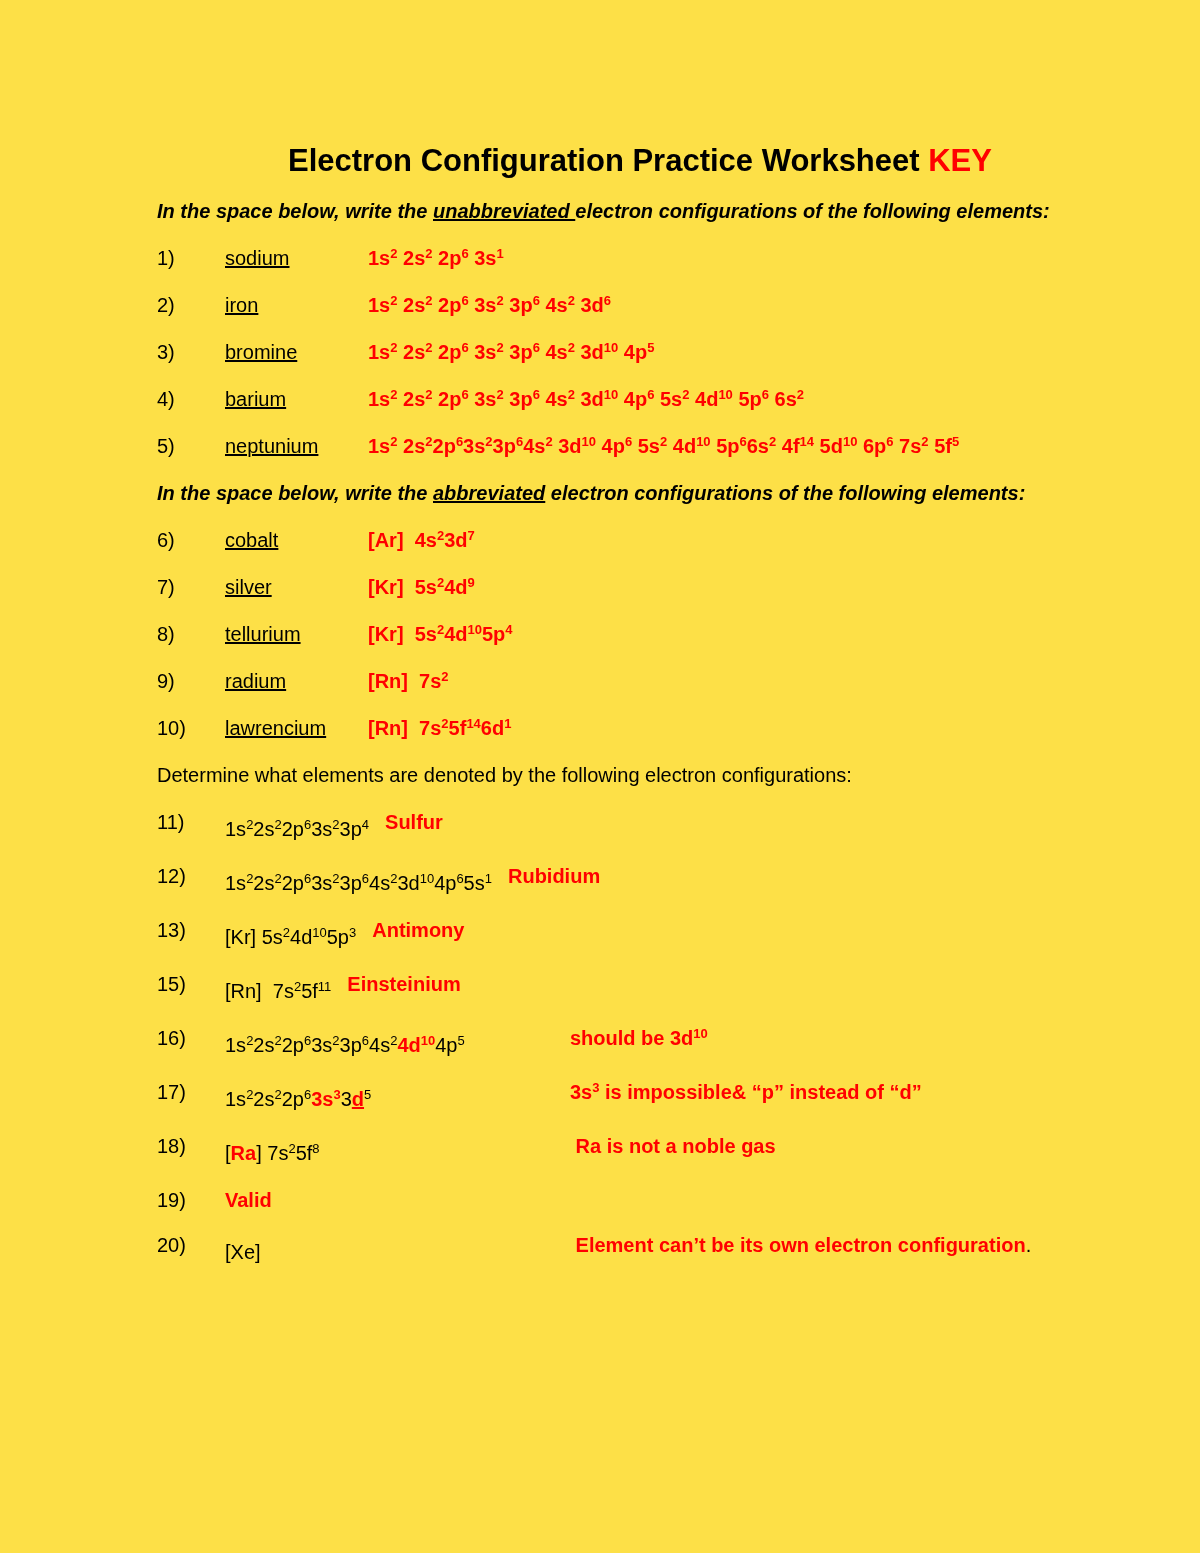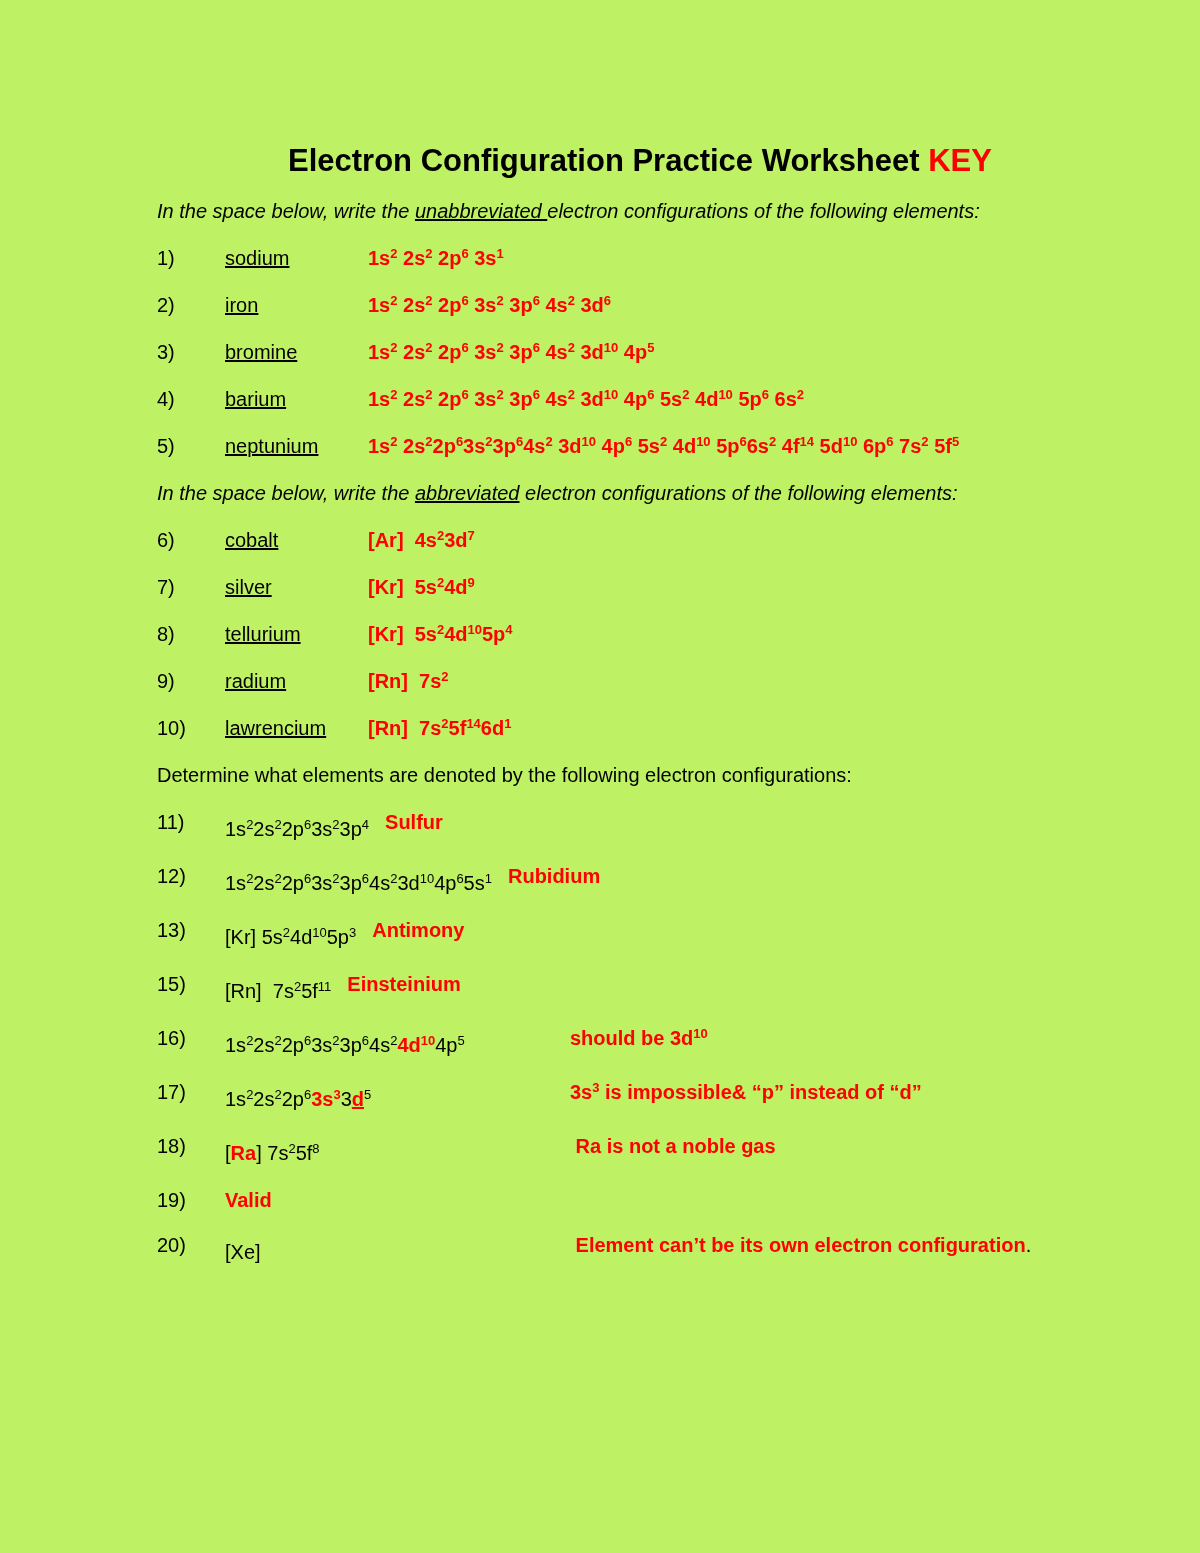--- a/index.html
+++ b/index.html
@@ -1,19 +1,19 @@
 <!DOCTYPE html>
 <html><head>
 <meta charset="utf-8">
 <style>
   html,body { margin:0; padding:0; background:#ffffff; }
   .page {
     position:relative;
     width:1200px; height:1553px;
-    background:#bef264;
+    background:#fde047;
     box-sizing:border-box;
     padding:143px 77px 8px 157px;
     font-family:"Liberation Sans","DejaVu Sans",sans-serif;
     font-size:20px;
     color:#000000;
     overflow:hidden;
   }
   .title {
     font-size:31px;
     font-weight:bold;
@@ -23,20 +23,21 @@
   }
   .red  { color:#ff0000; font-weight:bold; }
   .blk  { color:#000000; font-weight:normal; }
   .u    { text-decoration:underline; }
   .sup  { font-size:13px; position:relative; top:-7px; }
   .intro {
     font-style:italic;
     margin:0 0 24px 0;
     line-height:23px;
     white-space:pre-wrap;
+    font-weight:bold;
   }
   .heading {
     margin:0 0 24px 0;
     line-height:23px;
   }
   .gap { }
   .row { display:flex; margin-bottom:22px; line-height:23px; }
   .num   { width:68px;  flex:none; }
   .ename { width:143px; flex:none;text-decoration:underline; }
   .cfg   { white-space:pre; }

